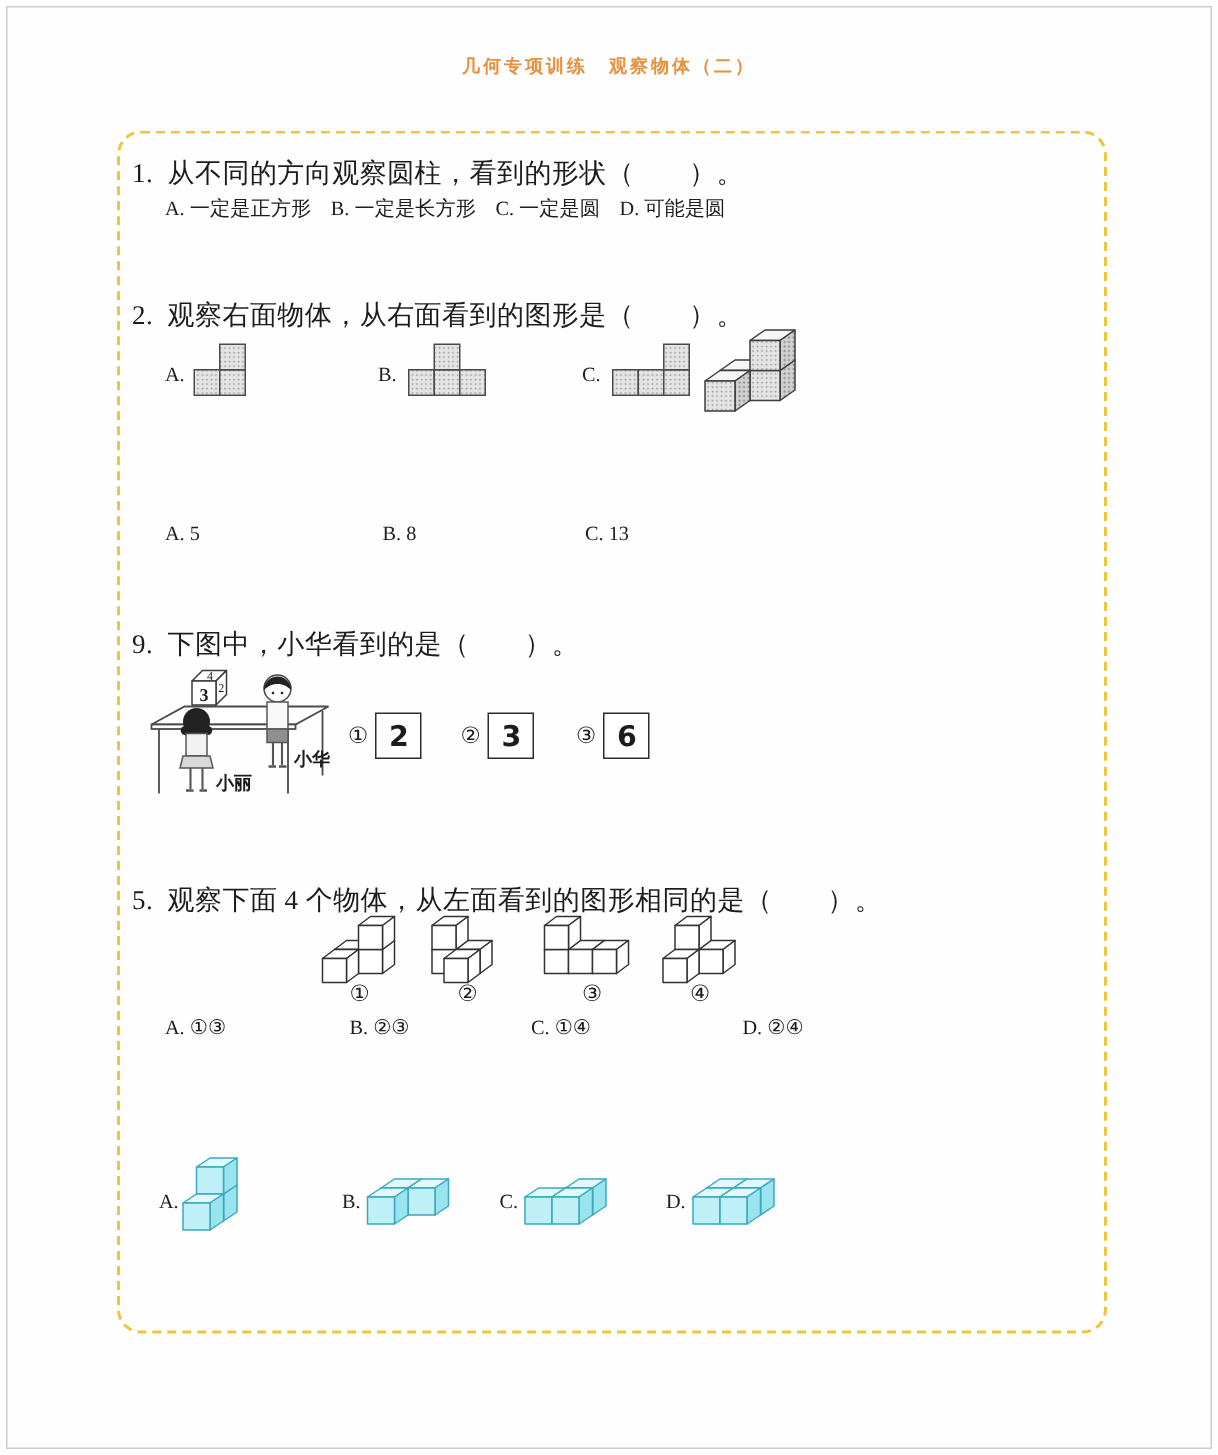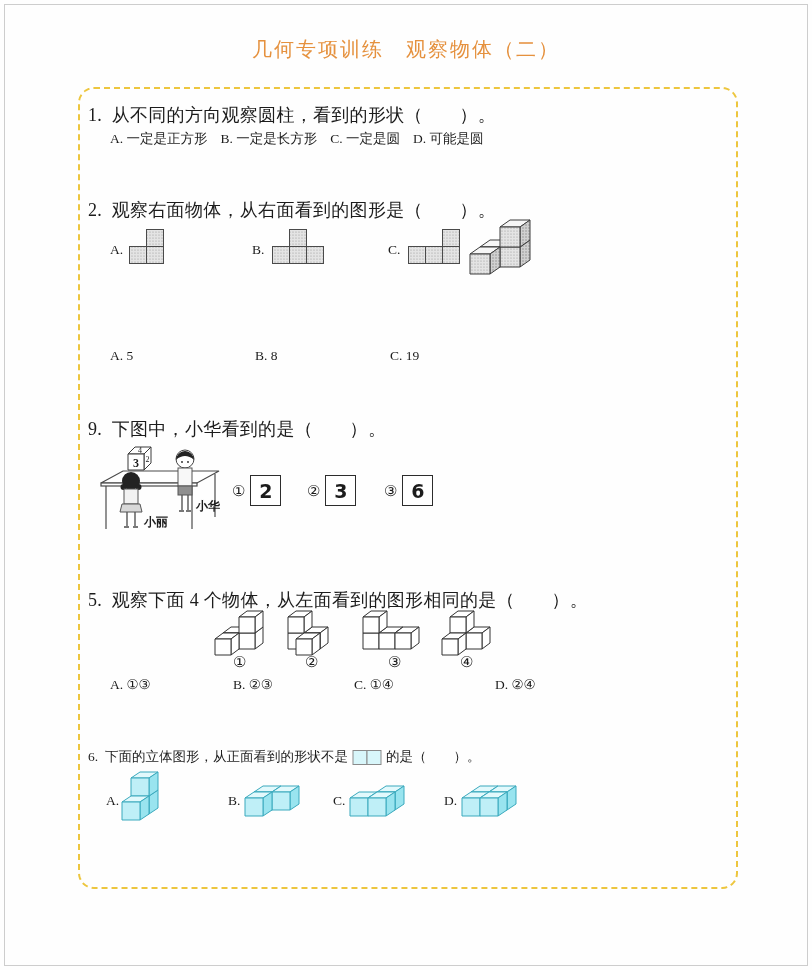--- a/index.html
+++ b/index.html
@@ -1,21 +1,21 @@
 <!DOCTYPE html>
 <html><head>
 <meta charset="utf-8">
 <style>
   html,body{margin:0;padding:0;background:#ffffff;}
   #page{position:relative;width:812px;height:970px;background:#fefefe;overflow:hidden;
         font-family:"Liberation Serif","DejaVu Serif",serif;color:#1c1c1c;}
   .abs{position:absolute;}
   .pborder{position:absolute;inset:4px;border:1px solid #cdcdcd;pointer-events:none;}
   .title{position:absolute;top:36px;left:0;width:100%;text-align:center;
-         font-size:20px;font-weight:normal;letter-spacing:2px;color:#e5913e;}
+         font-size:12px;font-weight:bold;letter-spacing:2px;color:#e5913e;}
   .dashed{position:absolute;left:78px;top:87px;width:656px;height:798px;
           border:2px dashed #edc63e;border-radius:16px;}
   .qtext{font-size:18px;letter-spacing:0.3px;white-space:pre;}
   .optrow{display:flex;gap:13px;font-size:13.5px;}
   .opt{font-size:13.5px;white-space:pre;}
   .figlabel{font-size:13.5px;}
   .circ{font-size:15px;}
   .anspair{display:flex;align-items:center;gap:5px;}
   .ansbox{width:29px;height:29px;border:1.5px solid #2c2c2c;background:#fff;
           display:flex;align-items:center;justify-content:center;
@@ -92,21 +92,21 @@
         <polygon points="52,9 62,2 62,22 52,29" fill="url(#halftoneDark)" stroke="#3d3d3d" stroke-width="1" stroke-linejoin="round"></polygon>
         <polygon points="32,9 52,9 52,29 32,29" fill="url(#halftone)" stroke="#3d3d3d" stroke-width="1" stroke-linejoin="round"></polygon>
         <polygon points="2,36 22,36 32,29 12,29" fill="#f6f6f6" stroke="#3d3d3d" stroke-width="1" stroke-linejoin="round"></polygon>
         <polygon points="22,36 32,29 32,49 22,56" fill="url(#halftoneDark)" stroke="#3d3d3d" stroke-width="1" stroke-linejoin="round"></polygon>
         <polygon points="2,36 22,36 22,56 2,56" fill="url(#halftone)" stroke="#3d3d3d" stroke-width="1" stroke-linejoin="round"></polygon>
       </svg>
   </div>
 
   <span class="abs opt" style="left:110px;top:348px;">A. 5</span>
   <span class="abs opt" style="left:255px;top:348px;">B. 8</span>
-  <span class="abs opt" style="left:390px;top:348px;">C. 19</span>
+  <span class="abs opt" style="left:390px;top:348px;">C. 13</span>
 
   <div class="abs qtext" style="left:88px;top:417px;">9.  下图中，小华看到的是（　　）。</div>
   <div class="abs" style="left:95px;top:438px;">
     <svg width="160" height="112" viewBox="0 0 160 112">
       <g stroke="#4a4a4a" stroke-width="1.2" fill="#ffffff">
         <polygon points="6,45 102,45 124,33 28,33"></polygon>
         <rect x="6" y="45" width="96" height="3"></rect>
         <line x1="11" y1="48" x2="11" y2="91"></line>
         <line x1="97" y1="48" x2="97" y2="91"></line>
         <line x1="120" y1="36" x2="120" y2="79"></line>
@@ -227,28 +227,20 @@
   </div>
   <span class="abs circ" style="left:233px;top:653px;">①</span>
   <span class="abs circ" style="left:305px;top:653px;">②</span>
   <span class="abs circ" style="left:388px;top:653px;">③</span>
   <span class="abs circ" style="left:460px;top:653px;">④</span>
   <span class="abs opt" style="left:110px;top:676px;">A. ①③</span>
   <span class="abs opt" style="left:233px;top:676px;">B. ②③</span>
   <span class="abs opt" style="left:354px;top:676px;">C. ①④</span>
   <span class="abs opt" style="left:480px;top:676px;margin-left:15px;">D. ②④</span>
 
-  <div class="abs inlinefigrow" style="left:88px;top:748px;">
-    <span>6.  下面的立体图形，从正面看到的形状不是</span>
-    <svg width="30" height="17" viewBox="0 0 30 17">
-      <rect x="1" y="1.5" width="14" height="14" fill="#d8f6fa" stroke="#8a8a8a"></rect>
-      <rect x="15" y="1.5" width="14" height="14" fill="#d8f6fa" stroke="#8a8a8a"></rect>
-    </svg>
-    <span>的是（　　）。</span>
-  </div>
   <span class="abs figlabel" style="left:106px;top:793px;">A.</span>
   <div class="abs" style="left:120px;top:770px;">
     <svg viewBox="0 0 40 52" width="40" height="52">
         <polygon points="11,26 29,26 38,20 20,20" fill="#e2f9fc" stroke="#3aa9bd" stroke-width="1" stroke-linejoin="round"></polygon>
         <polygon points="29,26 38,20 38,38 29,44" fill="#99e4ef" stroke="#3aa9bd" stroke-width="1" stroke-linejoin="round"></polygon>
         <polygon points="11,26 29,26 29,44 11,44" fill="#bfeff7" stroke="#3aa9bd" stroke-width="1" stroke-linejoin="round"></polygon>
         <polygon points="11,8 29,8 38,2 20,2" fill="#e2f9fc" stroke="#3aa9bd" stroke-width="1" stroke-linejoin="round"></polygon>
         <polygon points="29,8 38,2 38,20 29,26" fill="#99e4ef" stroke="#3aa9bd" stroke-width="1" stroke-linejoin="round"></polygon>
         <polygon points="11,8 29,8 29,26 11,26" fill="#bfeff7" stroke="#3aa9bd" stroke-width="1" stroke-linejoin="round"></polygon>
         <polygon points="2,32 20,32 29,26 11,26" fill="#e2f9fc" stroke="#3aa9bd" stroke-width="1" stroke-linejoin="round"></polygon>

